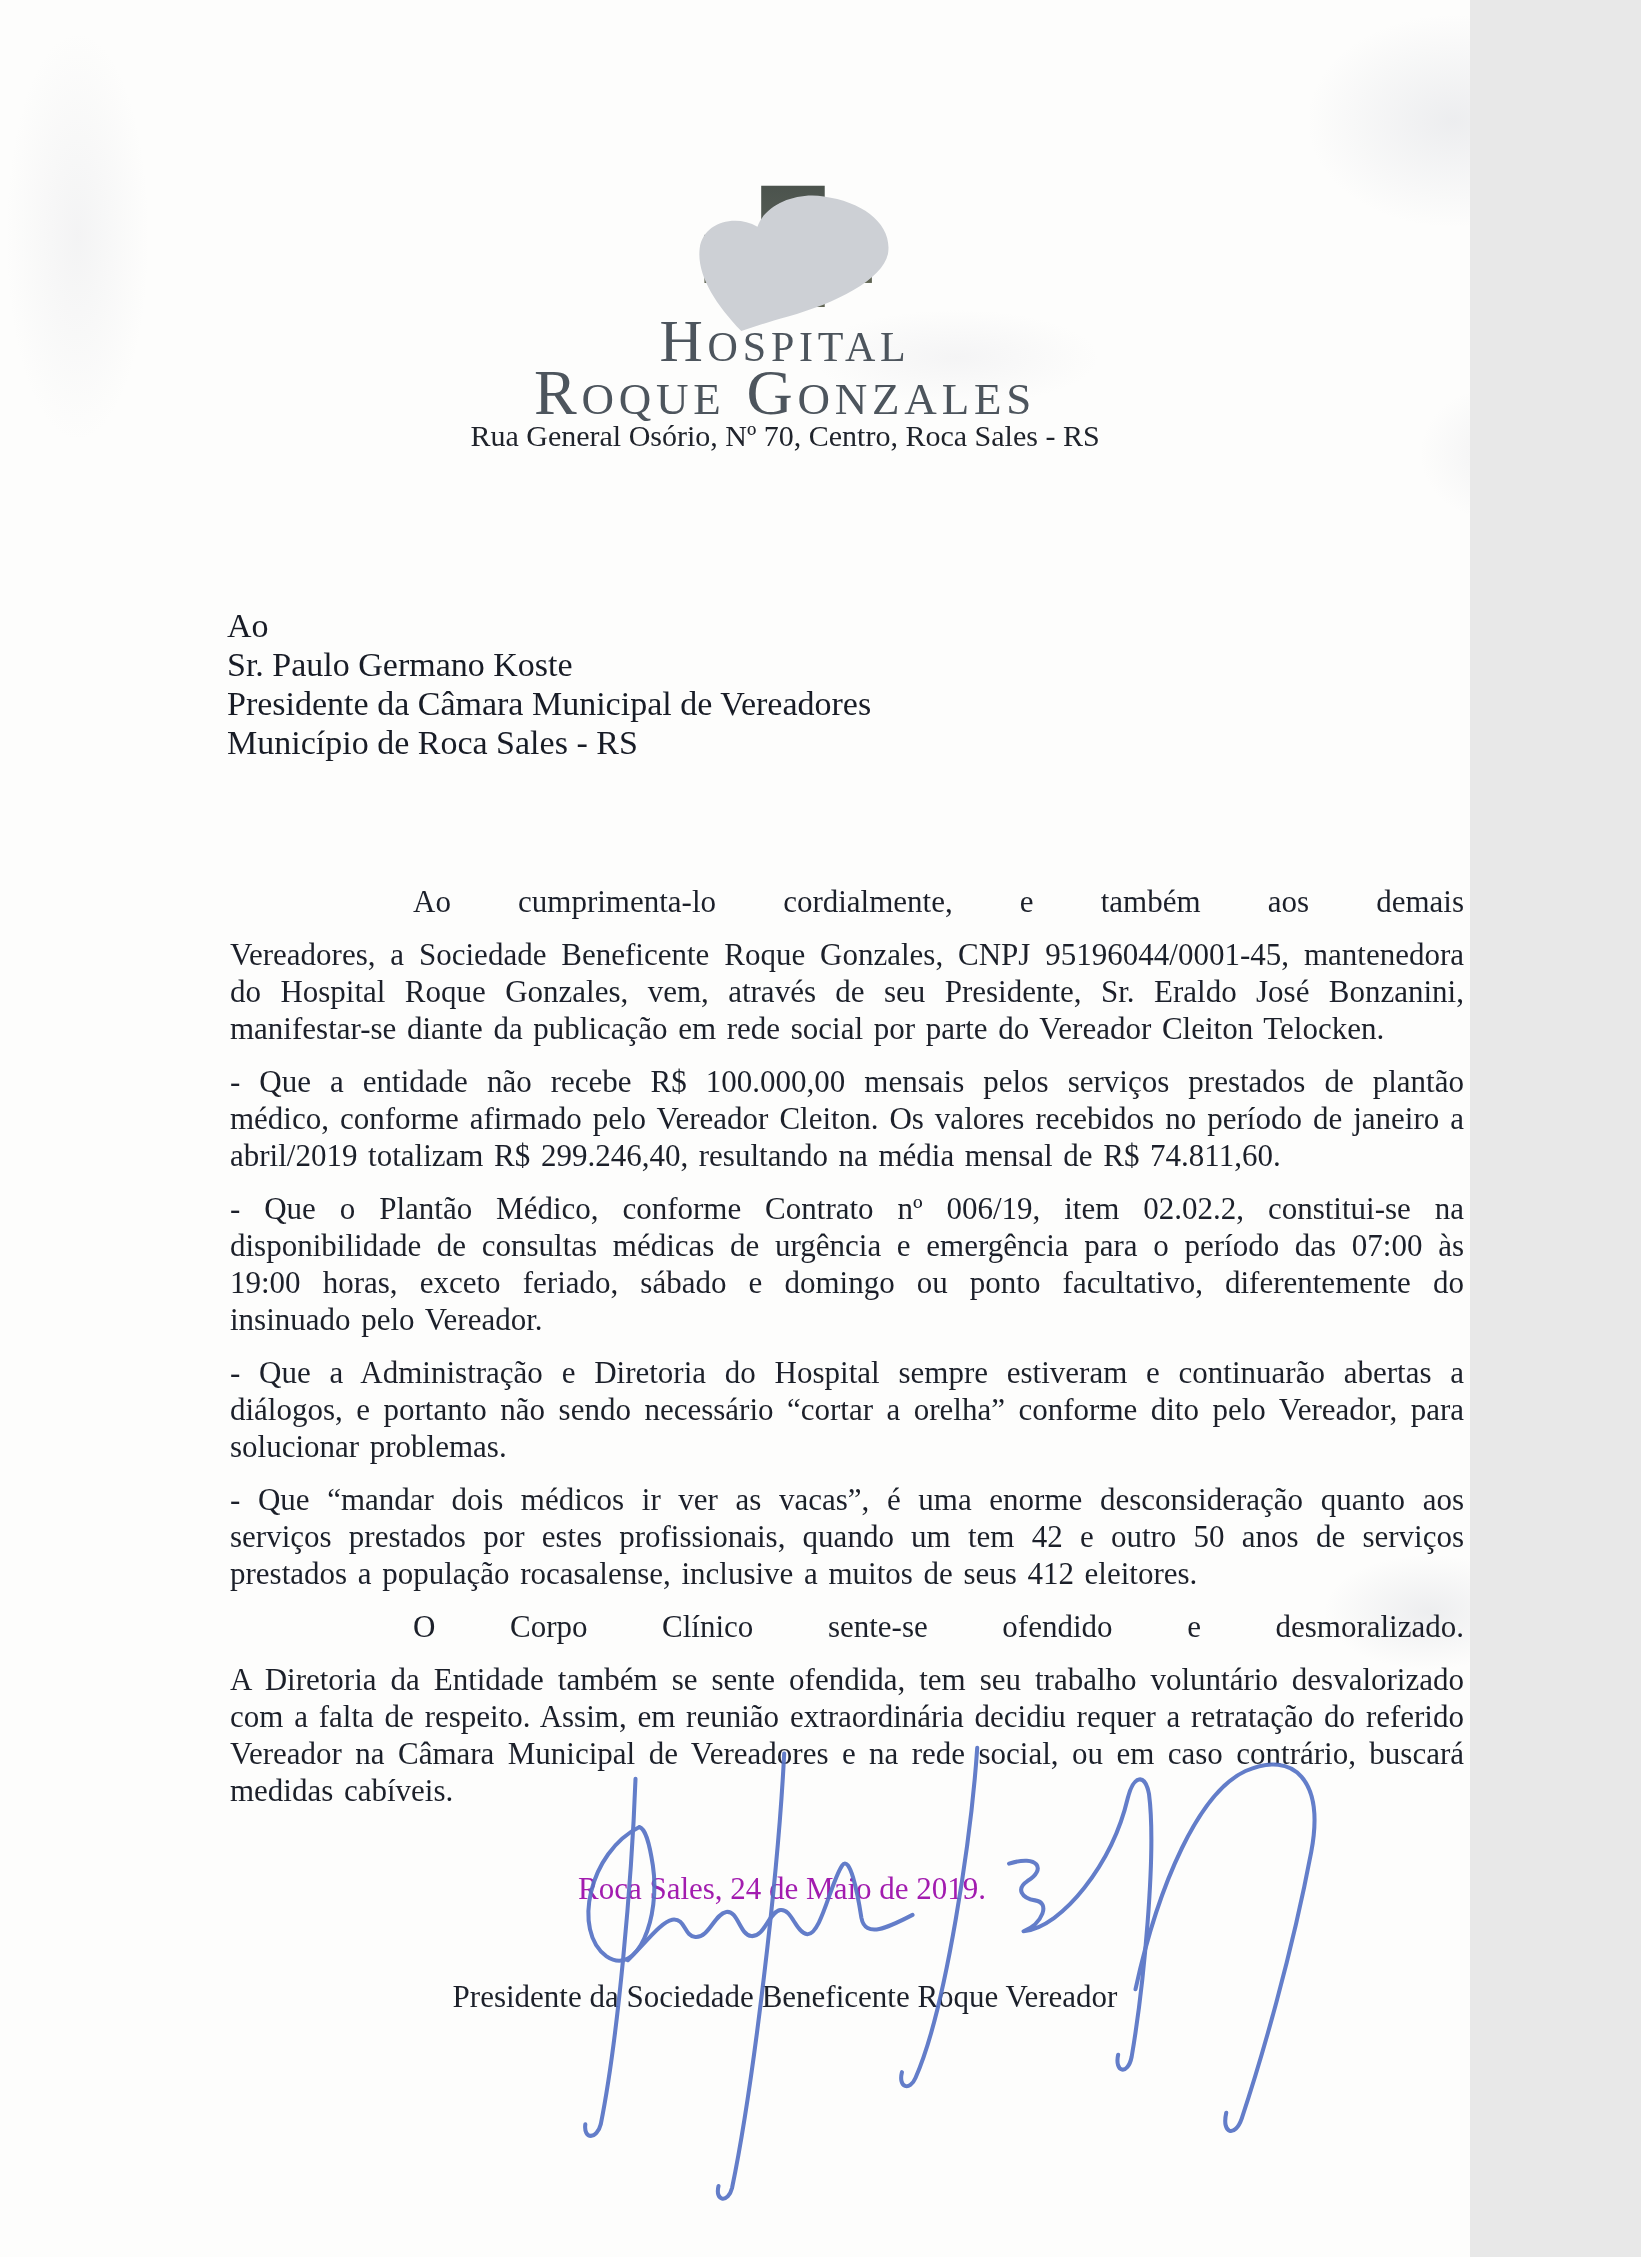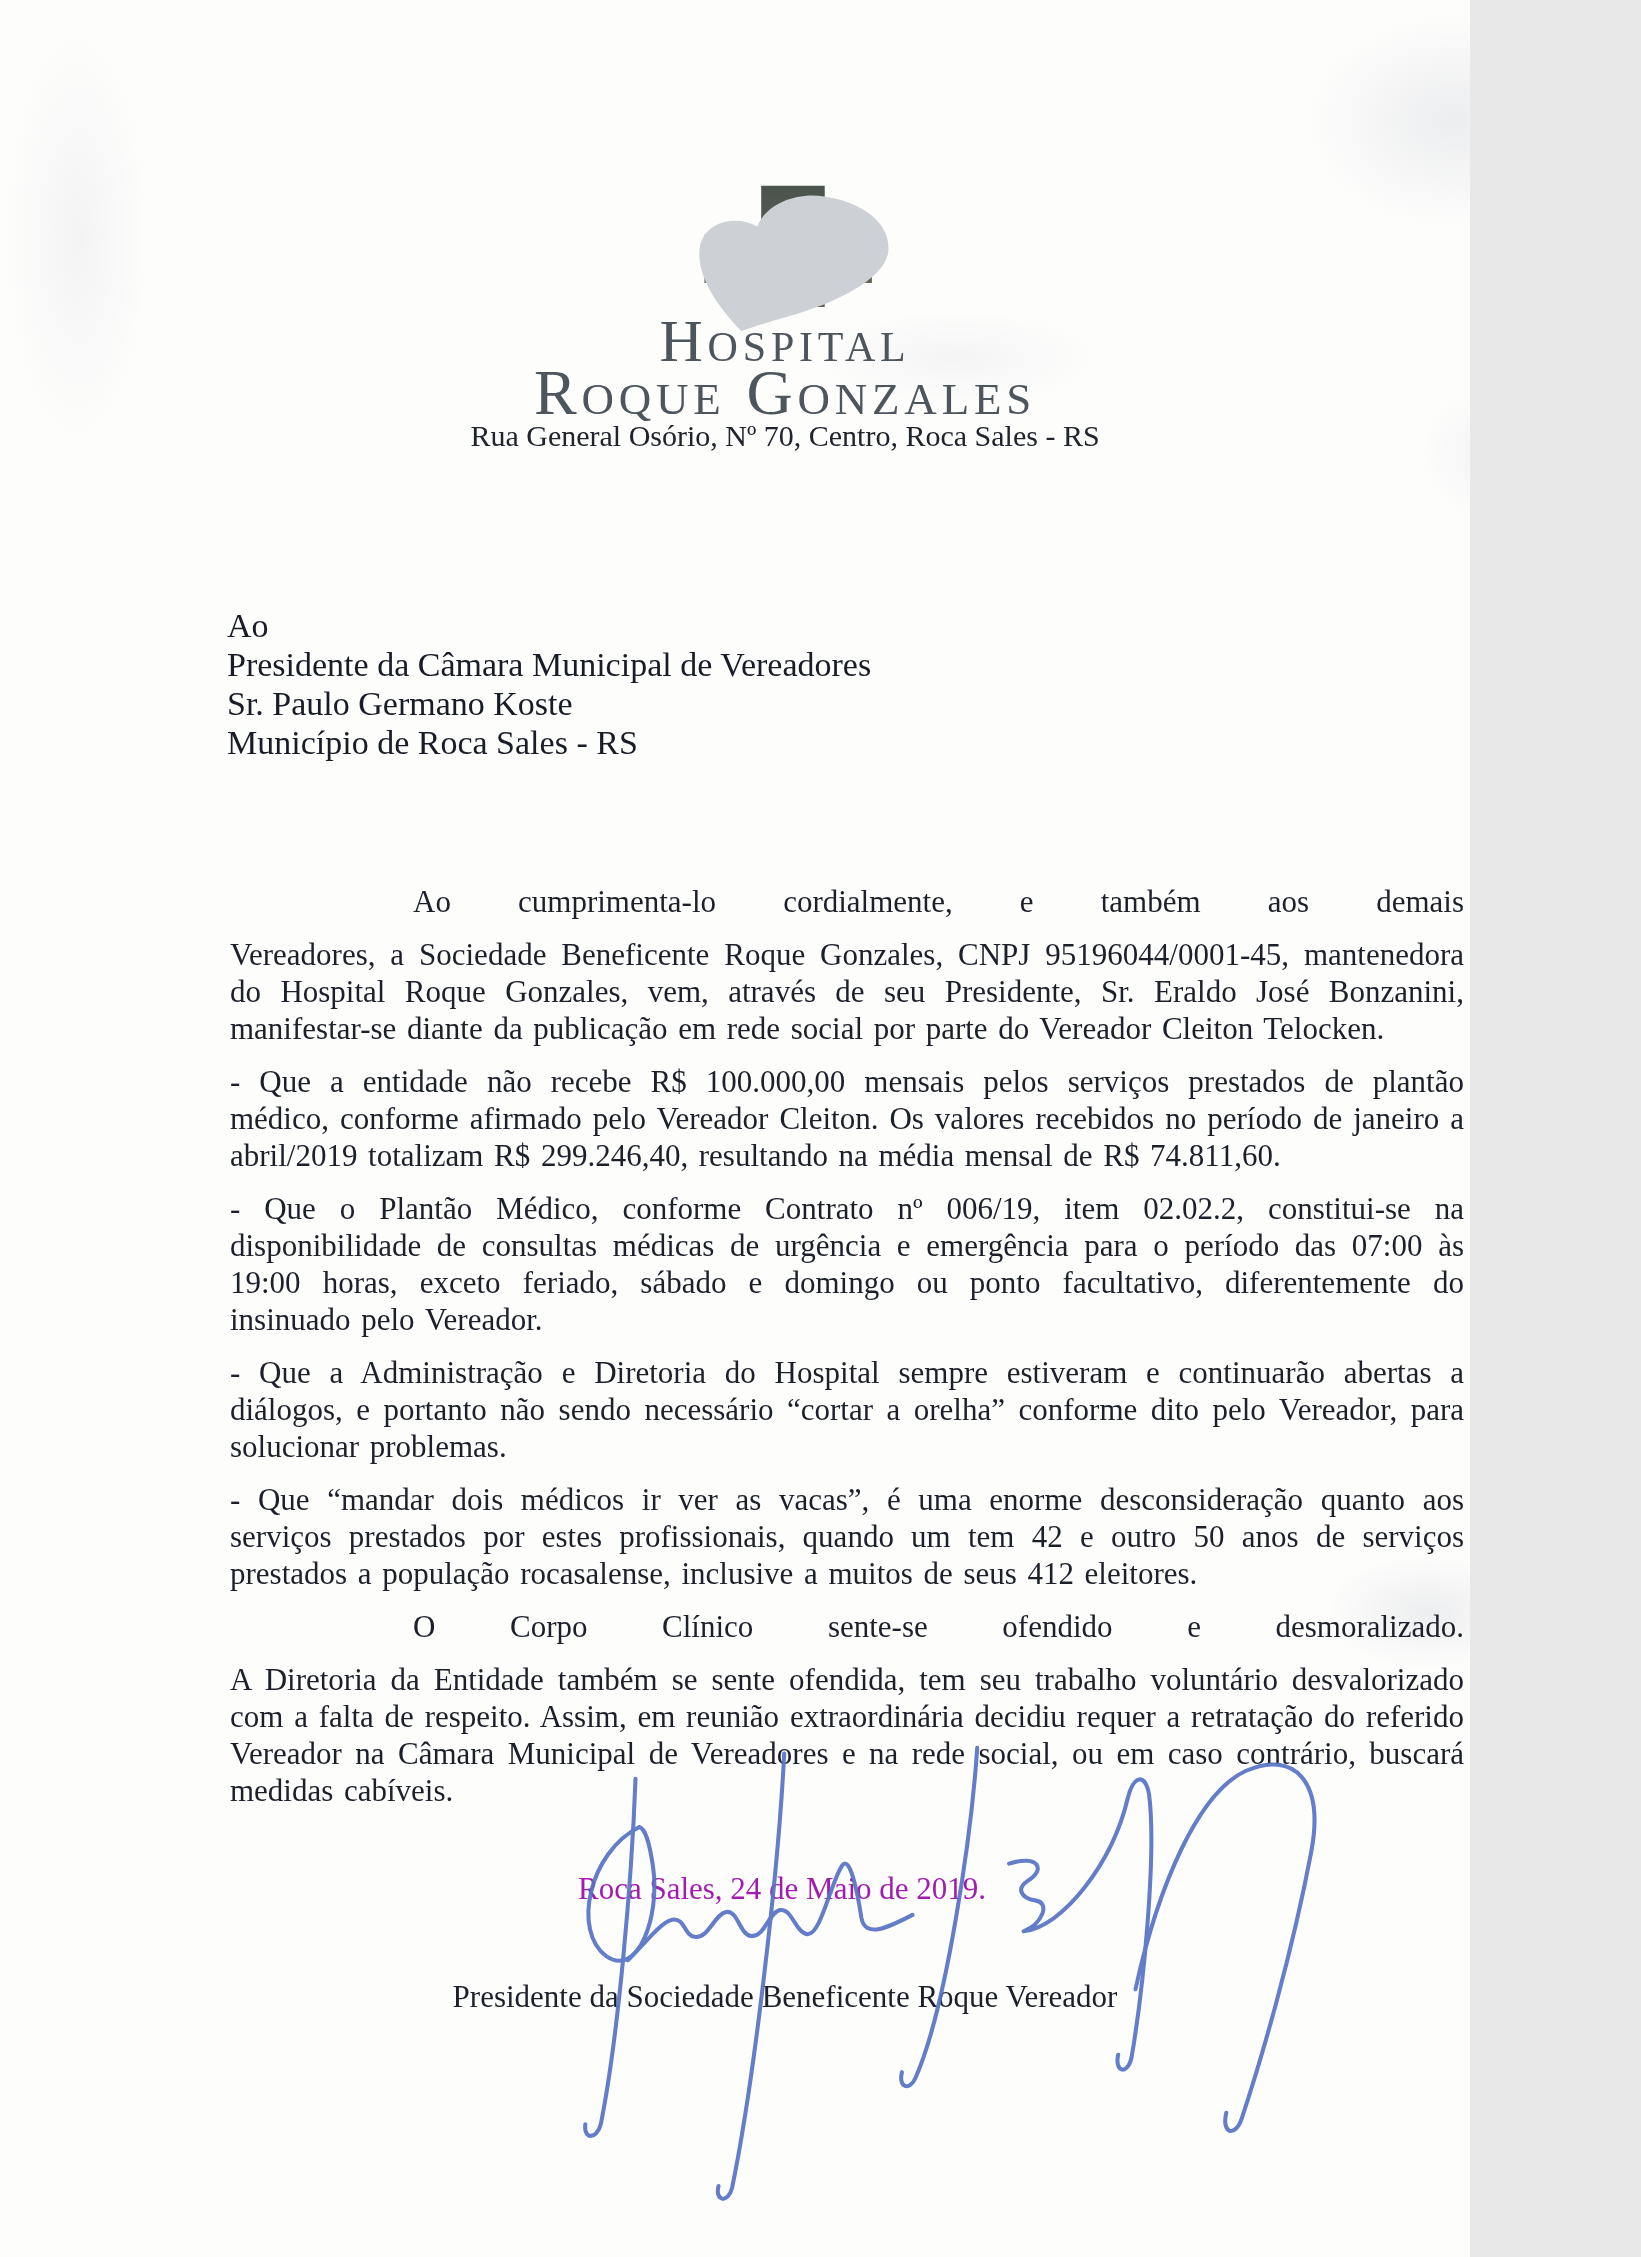--- a/index.html
+++ b/index.html
@@ -72,22 +72,22 @@
     <path d="M 80,152 C 55,120 40,88 46,62 C 52,36 86,30 108,46 C 118,24 152,14 180,22
              C 220,32 248,58 240,88 C 232,114 180,134 130,142 C 106,146 90,150 80,152 Z" fill="#cdd0d5" transform="rotate(-6 140 85)"></path>
   </svg>
 
   <div class="title-line l1">Hospital</div>
   <div class="title-line l2">Roque Gonzales</div>
   <div class="address">Rua General Osório, Nº 70, Centro, Roca Sales - RS</div>
 
   <div class="recipient">
     <div>Ao</div>
+    <div>Sr. Paulo Germano Koste</div>
     <div>Presidente da Câmara Municipal de Vereadores</div>
-    <div>Sr. Paulo Germano Koste</div>
     <div>Município de Roca Sales - RS</div>
   </div>
 
   <div class="body-text">
     <p class="indent stretch">Ao cumprimenta-lo cordialmente, e também aos demais</p>
     <p>Vereadores, a Sociedade Beneficente Roque Gonzales, CNPJ 95196044/0001-45, mantenedora do Hospital Roque Gonzales, vem, através de seu Presidente, Sr. Eraldo José Bonzanini, manifestar-se diante da publicação em rede social por parte do Vereador Cleiton Telocken.</p>
     <p>- Que a entidade não recebe R$ 100.000,00 mensais pelos serviços prestados de plantão médico, conforme afirmado pelo Vereador Cleiton. Os valores recebidos no período de janeiro a abril/2019 totalizam R$ 299.246,40, resultando na média mensal de R$ 74.811,60.</p>
     <p>- Que o Plantão Médico, conforme Contrato nº 006/19, item 02.02.2, constitui-se na disponibilidade de consultas médicas de urgência e emergência para o período das 07:00 às 19:00 horas, exceto feriado, sábado e domingo ou ponto facultativo, diferentemente do insinuado pelo Vereador.</p>
     <p>- Que a Administração e Diretoria do Hospital sempre estiveram e continuarão abertas a diálogos, e portanto não sendo necessário “cortar a orelha” conforme dito pelo Vereador, para solucionar problemas.</p>
     <p>- Que “mandar dois médicos ir ver as vacas”, é uma enorme desconsideração quanto aos serviços prestados por estes profissionais, quando um tem 42 e outro 50 anos de serviços prestados a população rocasalense, inclusive a muitos de seus 412 eleitores.</p>

